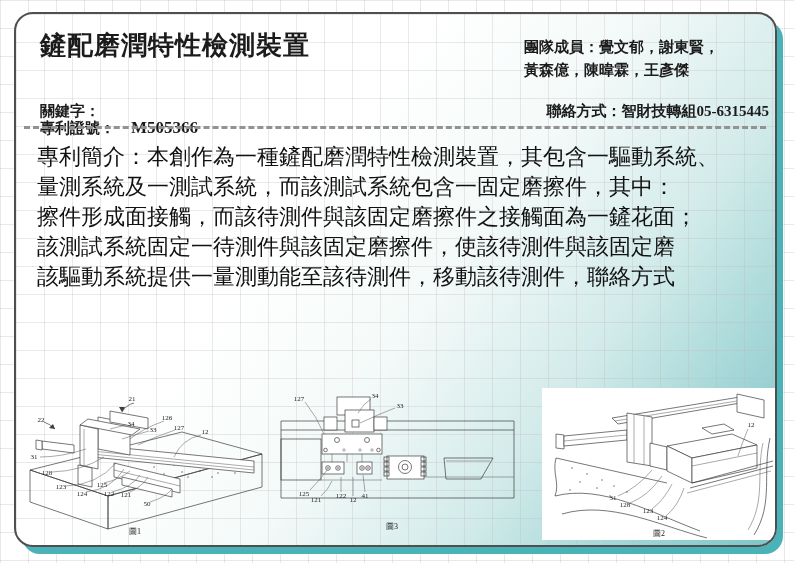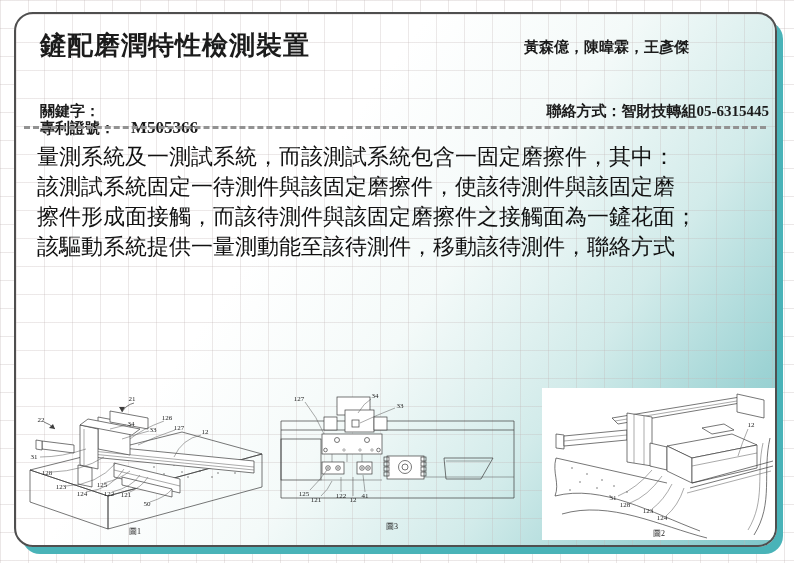--- a/index.html
+++ b/index.html
@@ -67,31 +67,33 @@
 
   <div class="patent-row">
     <span class="row-label">專利證號：</span><span class="patent-number">M505366</span>
   </div>
 
   <div class="keyword-row">
     <span class="row-label">關鍵字：</span>
   </div>
 
   <div class="team-block">
+    <div>團隊成員：覺文郁，謝東賢，</div>
     <div>黃森億，陳暐霖，王彥傑</div>
   </div>
 
   <div class="contact-row">聯絡方式：智財技轉組05-6315445</div>
 
   <div class="dashed-sep"></div>
 
   <div class="intro">
+    <div>專利簡介：本創作為一種鏟配磨潤特性檢測裝置，其包含一驅動系統、</div>
     <div>量測系統及一測試系統，而該測試系統包含一固定磨擦件，其中：</div>
+    <div>擦件形成面接觸，而該待測件與該固定磨擦件之接觸面為一鏟花面；</div>
     <div>該測試系統固定一待測件與該固定磨擦件，使該待測件與該固定磨</div>
-    <div>擦件形成面接觸，而該待測件與該固定磨擦件之接觸面為一鏟花面；</div>
     <div>該驅動系統提供一量測動能至該待測件，移動該待測件，聯絡方式</div>
   </div>
 
   <div class="fig" style="left:6px;top:363px;width:250px;height:170px;">
     <svg width="250" height="170" viewBox="0 0 250 170">
 
       <path class="ln" d="M8,93 L160,55 L240,77 L86,119 Z"></path>
       <path class="ln" d="M8,93 L8,125 L86,152 L86,119 Z"></path>
       <path class="ln" d="M86,119 L86,152 L240,110 L240,77 Z"></path>
 

